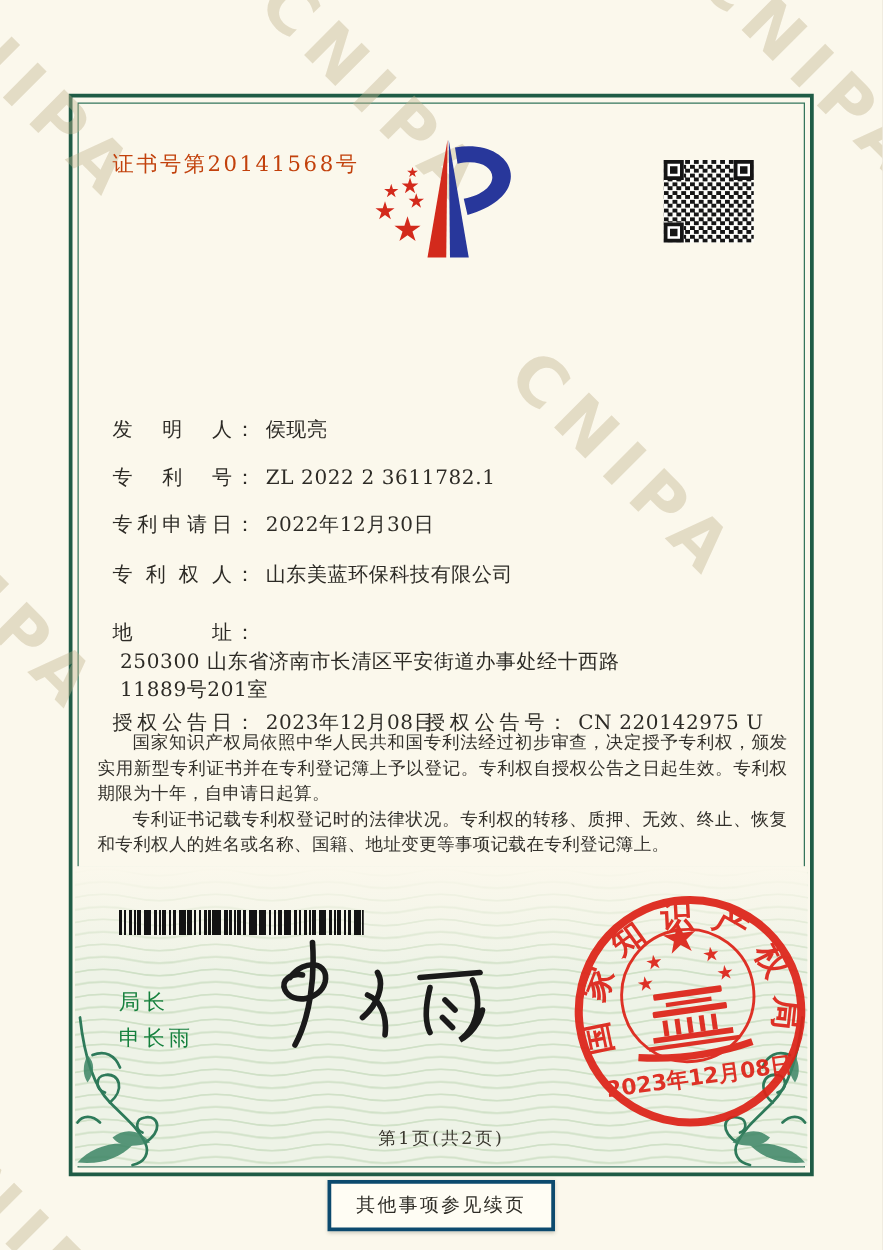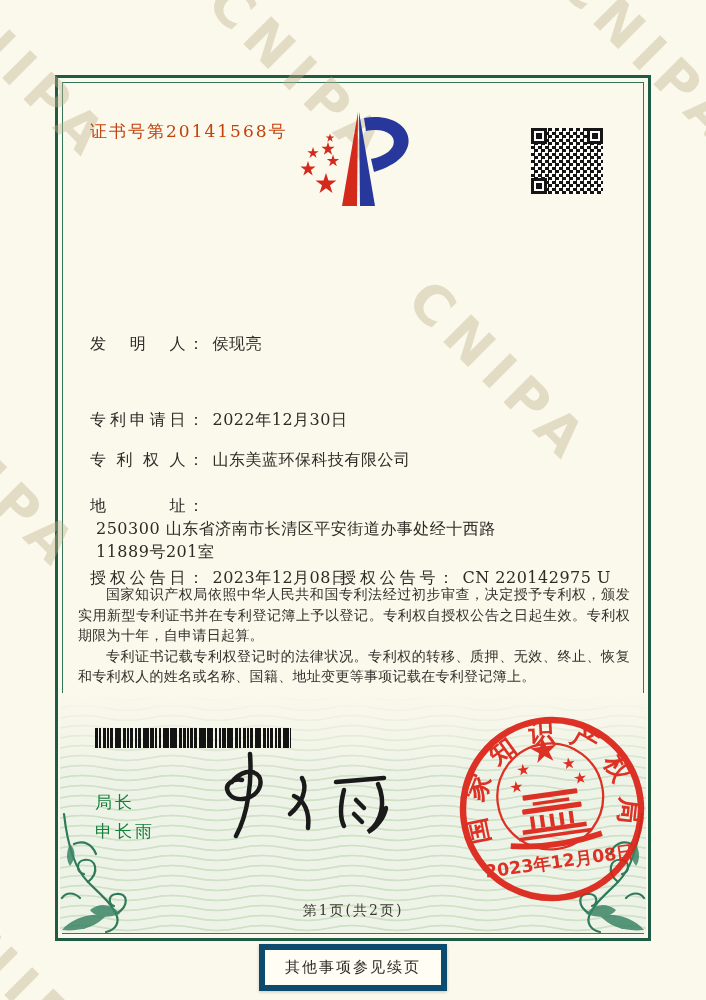--- a/index.html
+++ b/index.html
@@ -48,21 +48,21 @@
           font-family:"DejaVu Sans","Liberation Sans",sans-serif;
           font-size:17px;color:#15803d;letter-spacing:3px;line-height:29px;}
   .signature{position:absolute;left:198px;top:748px;z-index:3;}
   
   .seal{position:absolute;left:452px;top:710px;z-index:4;transform:rotate(-8deg);opacity:.93;}
   .seal text{font-family:"DejaVu Sans","Liberation Sans",sans-serif;font-weight:700;}
   
   .page-num{position:absolute;left:0;right:0;top:902px;text-align:center;font-size:14px;
             letter-spacing:2px;color:#3a382f;z-index:3;}
   .note-box{position:absolute;left:50%;transform:translateX(-50%);top:944px;z-index:5;
-            background:#fffdf4;border:6px solid #0c4a6e;box-shadow:0 1px 3px rgba(60,60,40,.25);
+            background:#fffdf4;border:3px solid #0c4a6e;box-shadow:0 1px 3px rgba(60,60,40,.25);
             padding:8px 20px;font-size:15px;letter-spacing:2px;color:#2e2c26;}
 </style>
 </head>
 <body>
 
 <div class="page">
 
   <svg width="0" height="0" style="position:absolute" aria-hidden="true">
     <defs>
       <path id="star" d="M0 -1 L0.2245 -0.309 0.951 -0.309 0.363 0.118 0.588 0.809 0 0.382 -0.588 0.809 -0.363 0.118 -0.951 -0.309 -0.2245 -0.309 Z"></path>
@@ -141,20 +141,23 @@
 
   <div class="qr">
     <div class="finder tl"></div>
     <div class="finder tr"></div>
     <div class="finder bl"></div>
   </div>
 
 
   <div class="row" style="top:334px">
     <span class="lbl">发明人</span><span class="colon">：</span><span class="val">侯现亮</span>
+  </div>
+  <div class="row" style="top:372px">
+    <span class="lbl">专利号</span><span class="colon">：</span><span class="val">ZL 2022 2 3611782.1</span>
   </div>
   <div class="row" style="top:410px">
     <span class="lbl">专利申请日</span><span class="colon">：</span><span class="val">2022年12月30日</span>
   </div>
   <div class="row" style="top:450px">
     <span class="lbl">专利权人</span><span class="colon">：</span><span class="val">山东美蓝环保科技有限公司</span>
   </div>
   <div class="row" style="top:496px">
     <span class="lbl">地址</span><span class="colon">：</span><span class="val addr">250300 山东省济南市长清区平安街道办事处经十西路11889号201室</span>
   </div>

